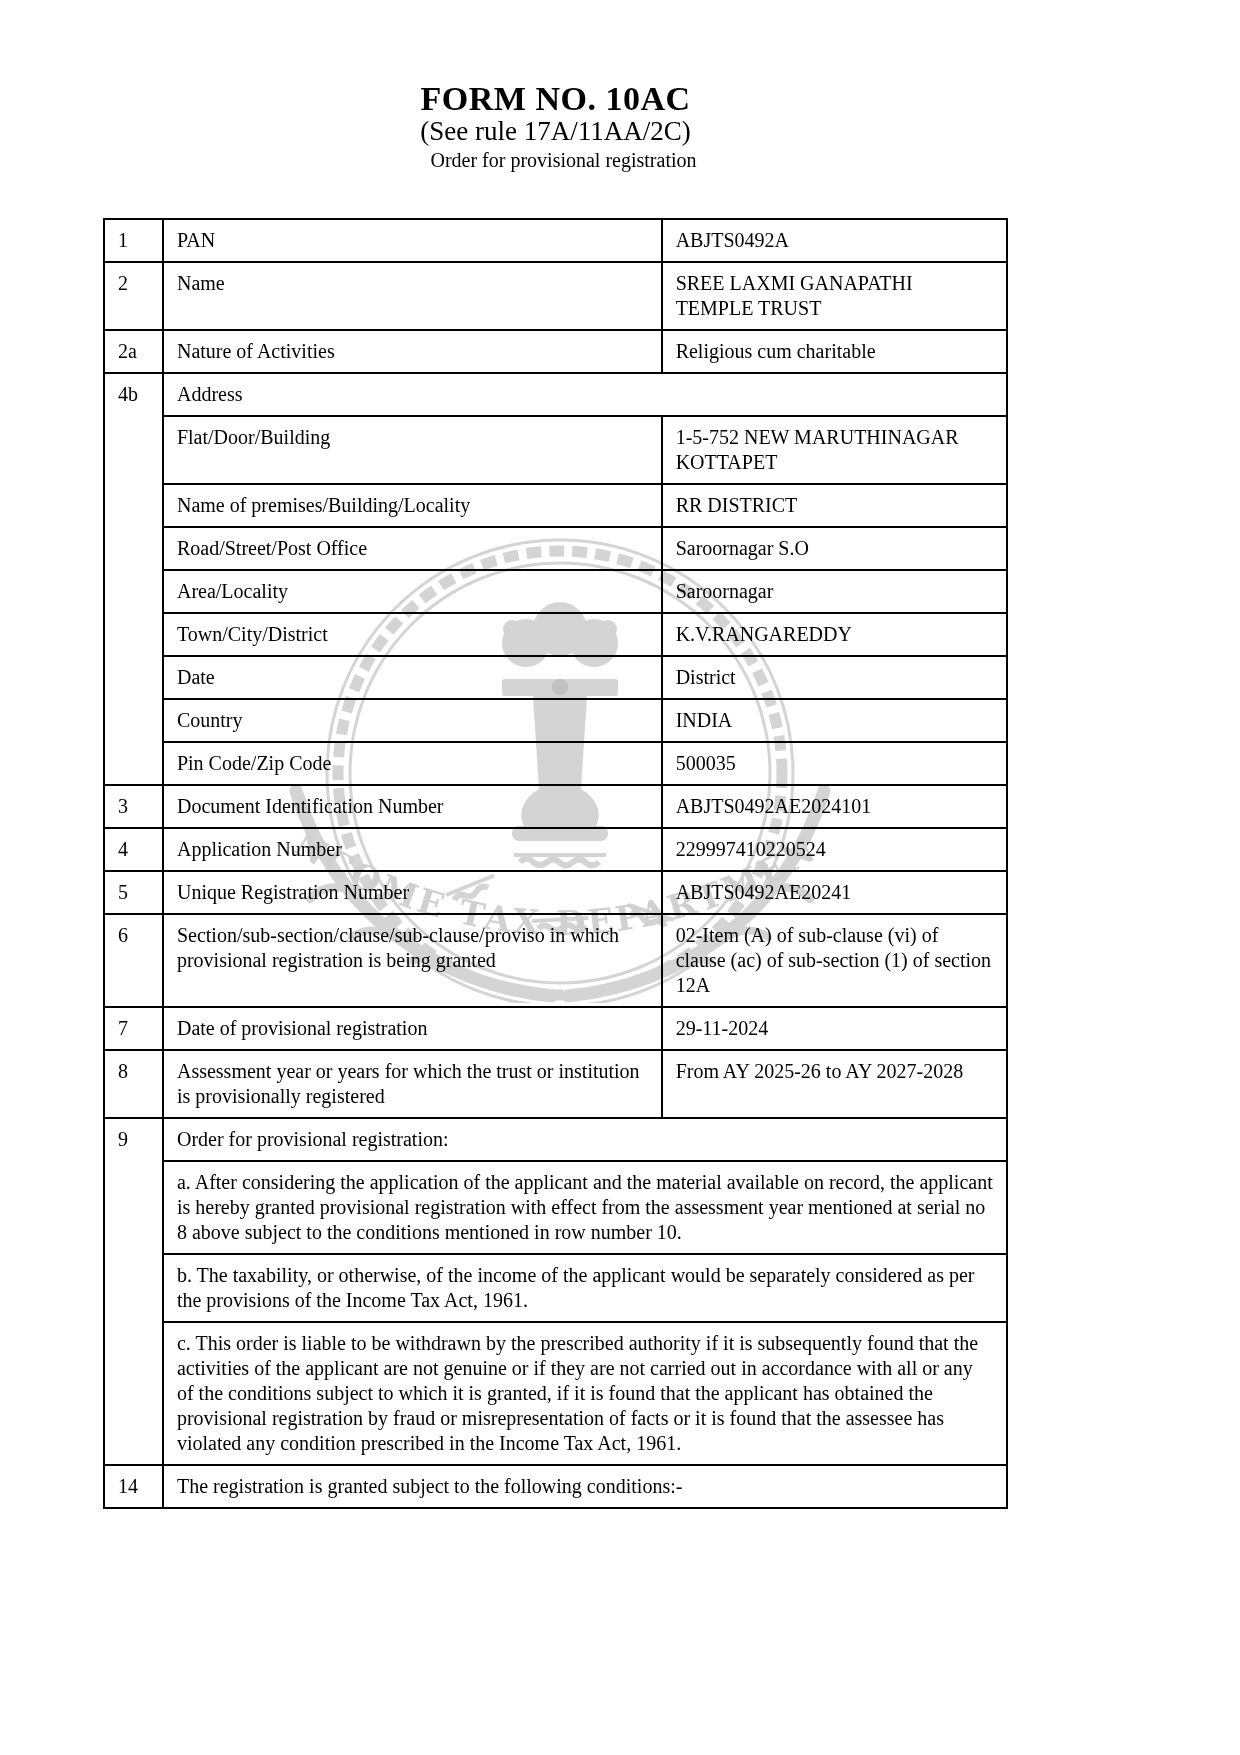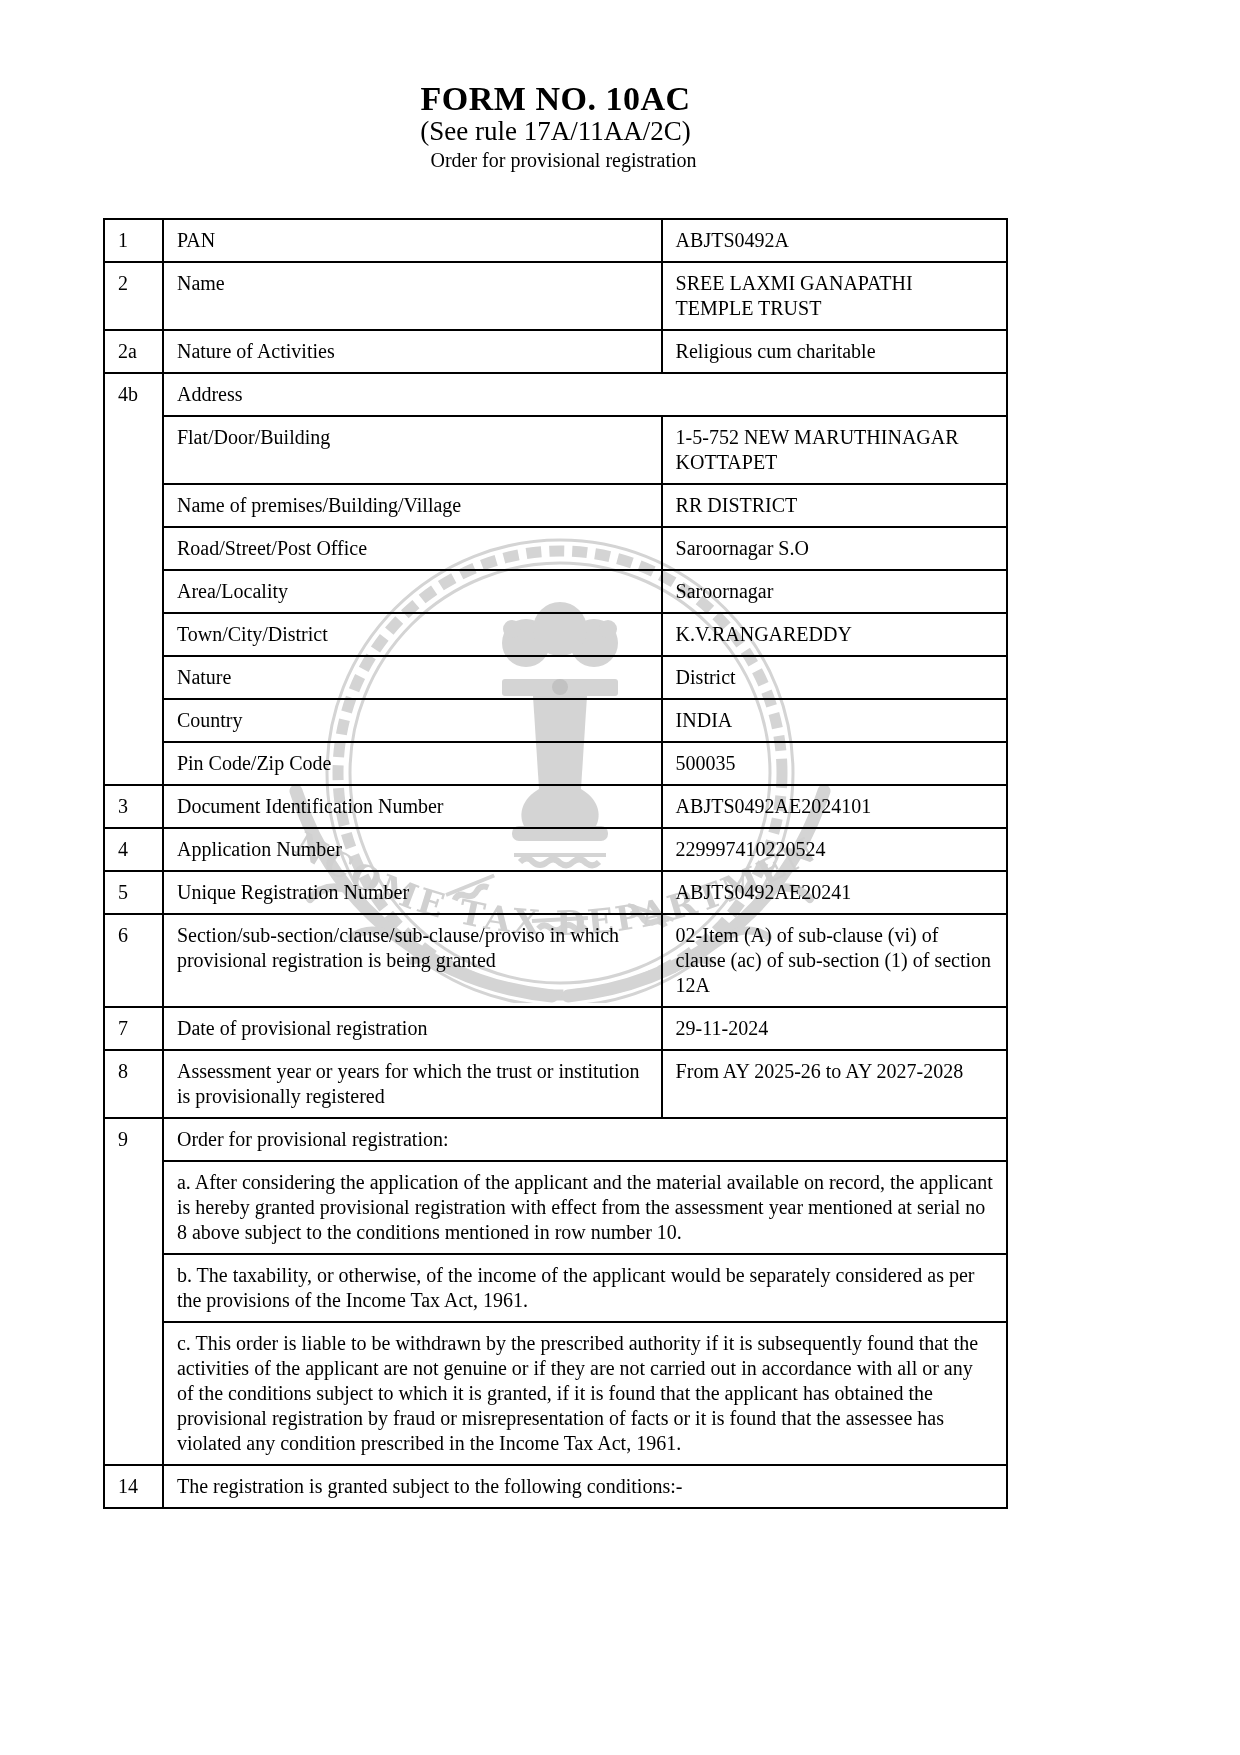--- a/index.html
+++ b/index.html
@@ -164,37 +164,37 @@
 
     <tr>
       <td class="sn" rowspan="9">4b</td>
       <td colspan="2">Address</td>
     </tr>
     <tr>
       <td>Flat/Door/Building</td>
       <td>1-5-752 NEW MARUTHINAGAR KOTTAPET</td>
     </tr>
     <tr>
-      <td>Name of premises/Building/Village</td>
+      <td>Name of premises/Building/Locality</td>
       <td>RR DISTRICT</td>
     </tr>
     <tr>
       <td>Road/Street/Post Office</td>
       <td>Saroornagar S.O</td>
     </tr>
     <tr>
       <td>Area/Locality</td>
       <td>Saroornagar</td>
     </tr>
     <tr>
       <td>Town/City/District</td>
       <td>K.V.RANGAREDDY</td>
     </tr>
     <tr>
-      <td>Nature</td>
+      <td>Date</td>
       <td>District</td>
     </tr>
     <tr>
       <td>Country</td>
       <td>INDIA</td>
     </tr>
     <tr>
       <td>Pin Code/Zip Code</td>
       <td>500035</td>
     </tr>

